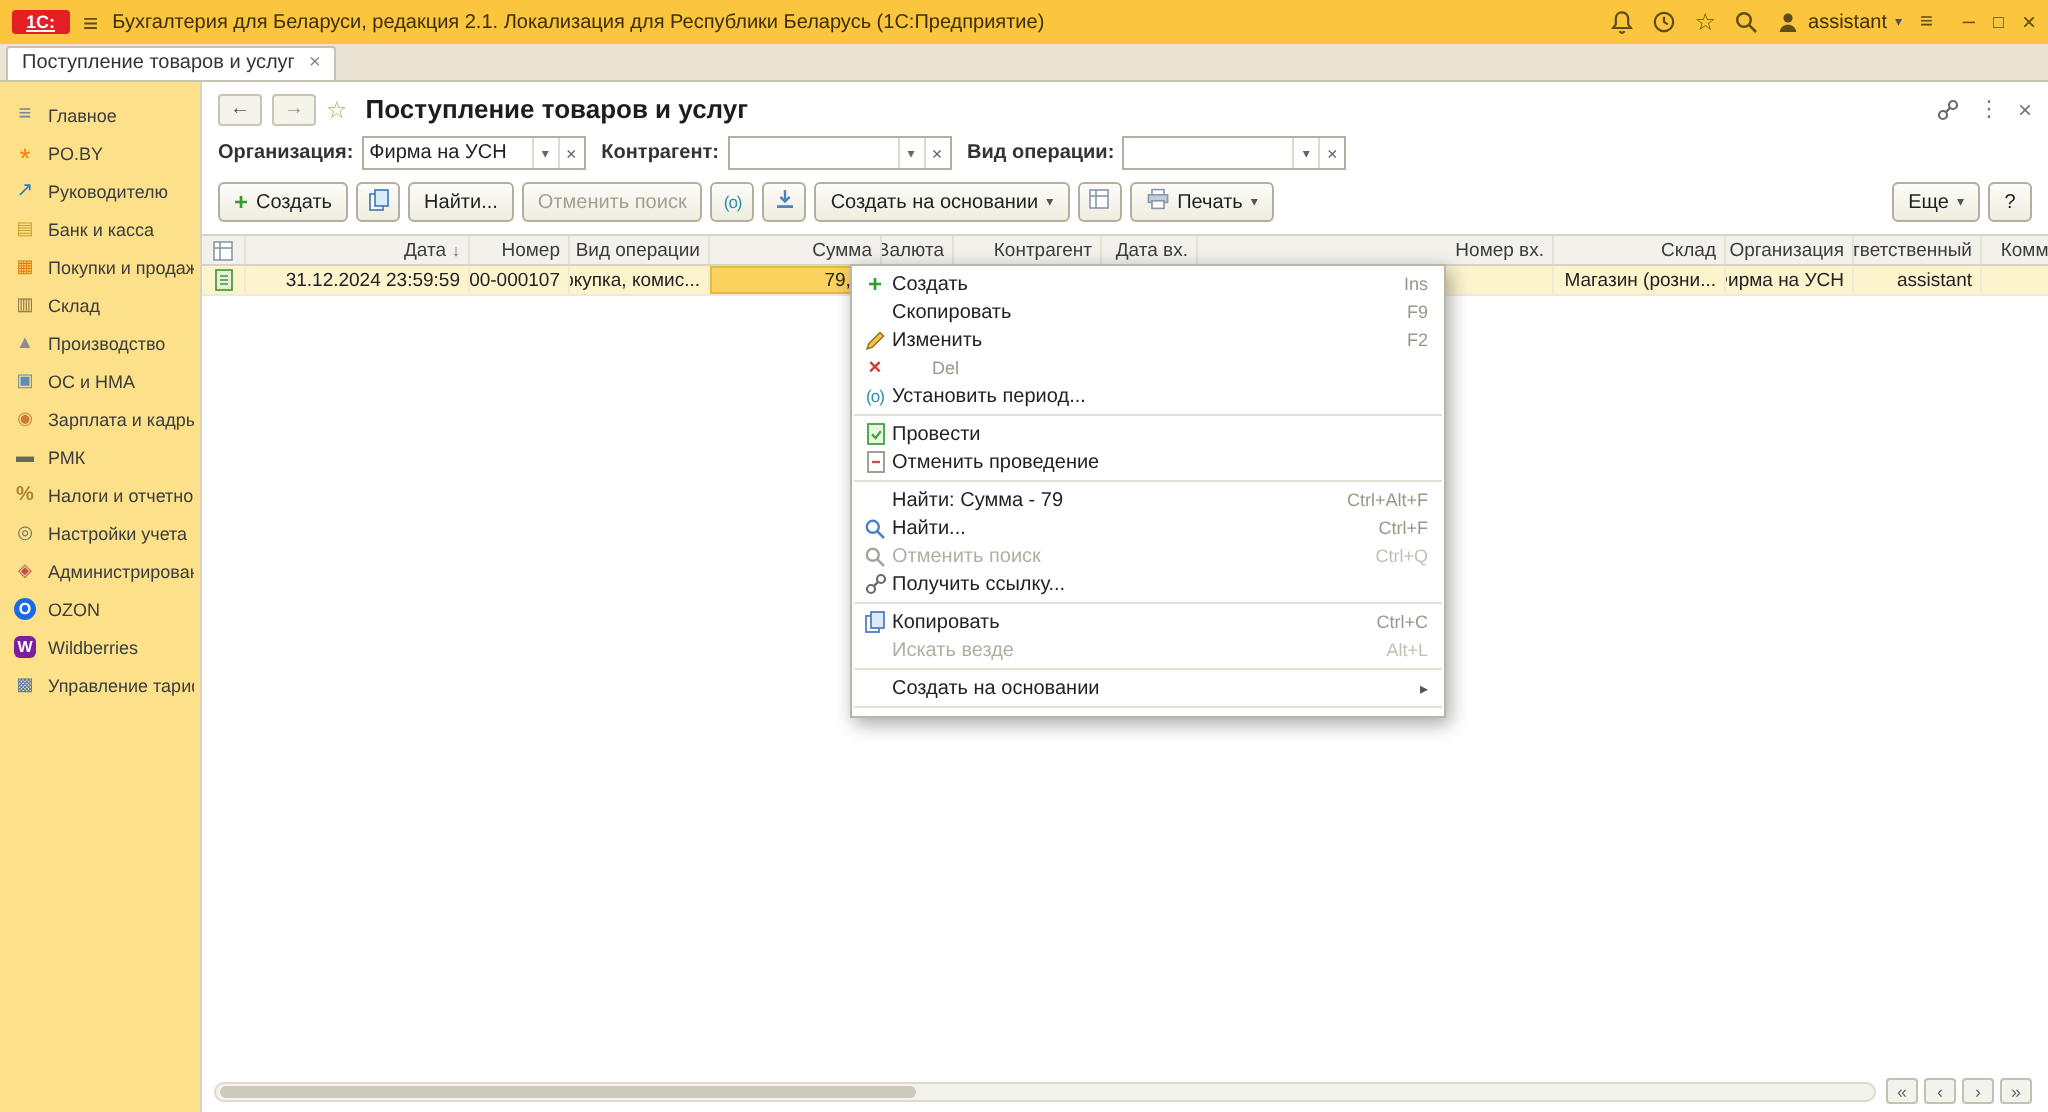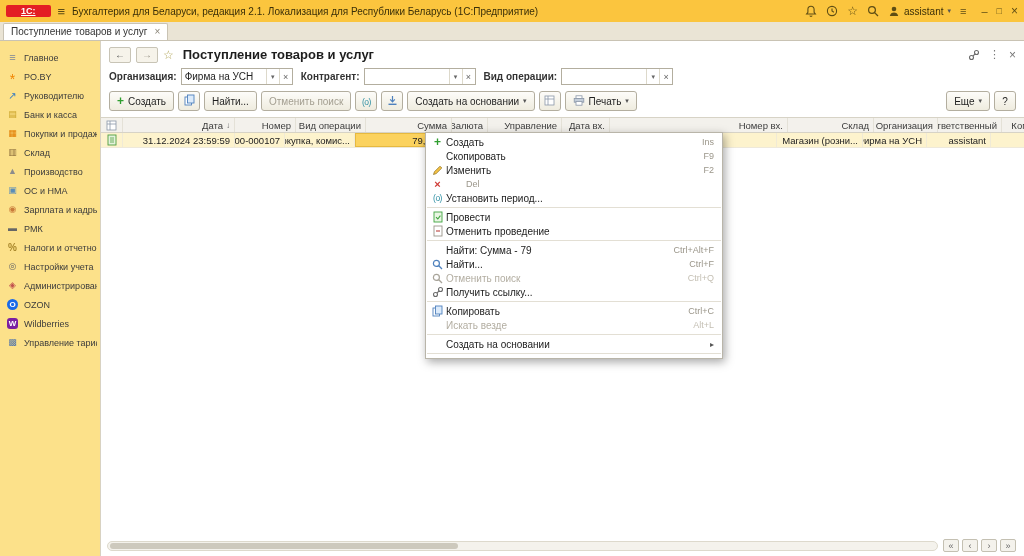--- a/index.html
+++ b/index.html
@@ -7,21 +7,21 @@
   .app {
     position:relative; width:1024px; height:556px; overflow:hidden;
     background:#fff; font-family:"Liberation Sans","DejaVu Sans",sans-serif;
     color:#222; user-select:none;
   }
   
   .titlebar {
     height:22px; background:var(--titlebar-bg,#fbc53e);
     display:flex; align-items:center; gap:7px; padding:0 6px;
   }
-  .logo { background:#e31e24; color:#fff; font-weight:bold; font-size:9px; padding:1px 15px; border-radius:2px; line-height:1.2;text-decoration:underline; }
+  .logo { background:#e31e24; color:#fff; font-weight:bold; font-size:9px; padding:1px 7px; border-radius:2px; line-height:1.2;text-decoration:underline; }
   .tb-icon { display:inline-flex; align-items:center; justify-content:center; color:#5e4d14; cursor:pointer; }
   .tb-title { font-size:10px; color:#3a2f08; white-space:nowrap; overflow:hidden; }
   .tb-right { margin-left:auto; display:flex; align-items:center; gap:9px; }
   .tb-user { display:flex; align-items:center; gap:4px; font-size:10px; color:#3a2f08; cursor:pointer; }
   .win-controls { display:flex; align-items:center; gap:9px; margin-left:6px; color:#4a3c12; }
   
   .tabbar { height:19px; background:#eae4d5; border-bottom:1px solid #c9c3b4; display:flex; align-items:flex-end; padding-left:3px; }
   .tab {
     background:#fff; border:1px solid #c9c3b4; border-bottom:none; border-radius:2px 2px 0 0;
     font-size:10px; color:#333; padding:2px 7px 3px 7px; display:flex; align-items:center; gap:7px; cursor:pointer;
@@ -373,25 +373,25 @@
       <div class="table-area">
         <div class="t-head" id="t-head">
             <div class="t-cell t-cell-icon" style="width: 22px;">
               <svg width="11" height="11" viewBox="0 0 11 11">
                 <rect x="1" y="1" width="9" height="9" fill="#fff" stroke="#8a97a8" stroke-width="0.8"></rect>
                 <line x1="1" y1="4" x2="10" y2="4" stroke="#8a97a8" stroke-width="0.8"></line>
                 <line x1="4" y1="1" x2="4" y2="10" stroke="#8a97a8" stroke-width="0.8"></line>
               </svg>
             </div>
             <div class="t-cell" style="width: 112px;">Дата<span class="sort">↓</span></div>
-            <div class="t-cell" style="width: 50px; margin-left: 11px;">Номер</div>
+            <div class="t-cell" style="width: 50px;">Номер</div>
             <div class="t-cell" style="width: 70px;">Вид операции</div>
             <div class="t-cell" style="width: 86px;">Сумма</div>
             <div class="t-cell" style="width: 36px;">Валюта</div>
-            <div class="t-cell" style="width: 74px;">Управление</div>
+            <div class="t-cell" style="width: 74px;">Контрагент</div>
             <div class="t-cell" style="width: 48px;">Дата вх.</div>
             <div class="t-cell" style="width: 178px;">Номер вх.</div>
             <div class="t-cell" style="width: 86px;">Склад</div>
             <div class="t-cell" style="width: 64px;">Организация</div>
             <div class="t-cell" style="width: 64px;">Ответственный</div>
             <div class="t-cell" style="width: 60px;">Коммент...</div>
           </div>
         <div id="t-body">
             <div class="t-row">
               <div class="t-cell t-cell-icon" style="width: 22px;">

